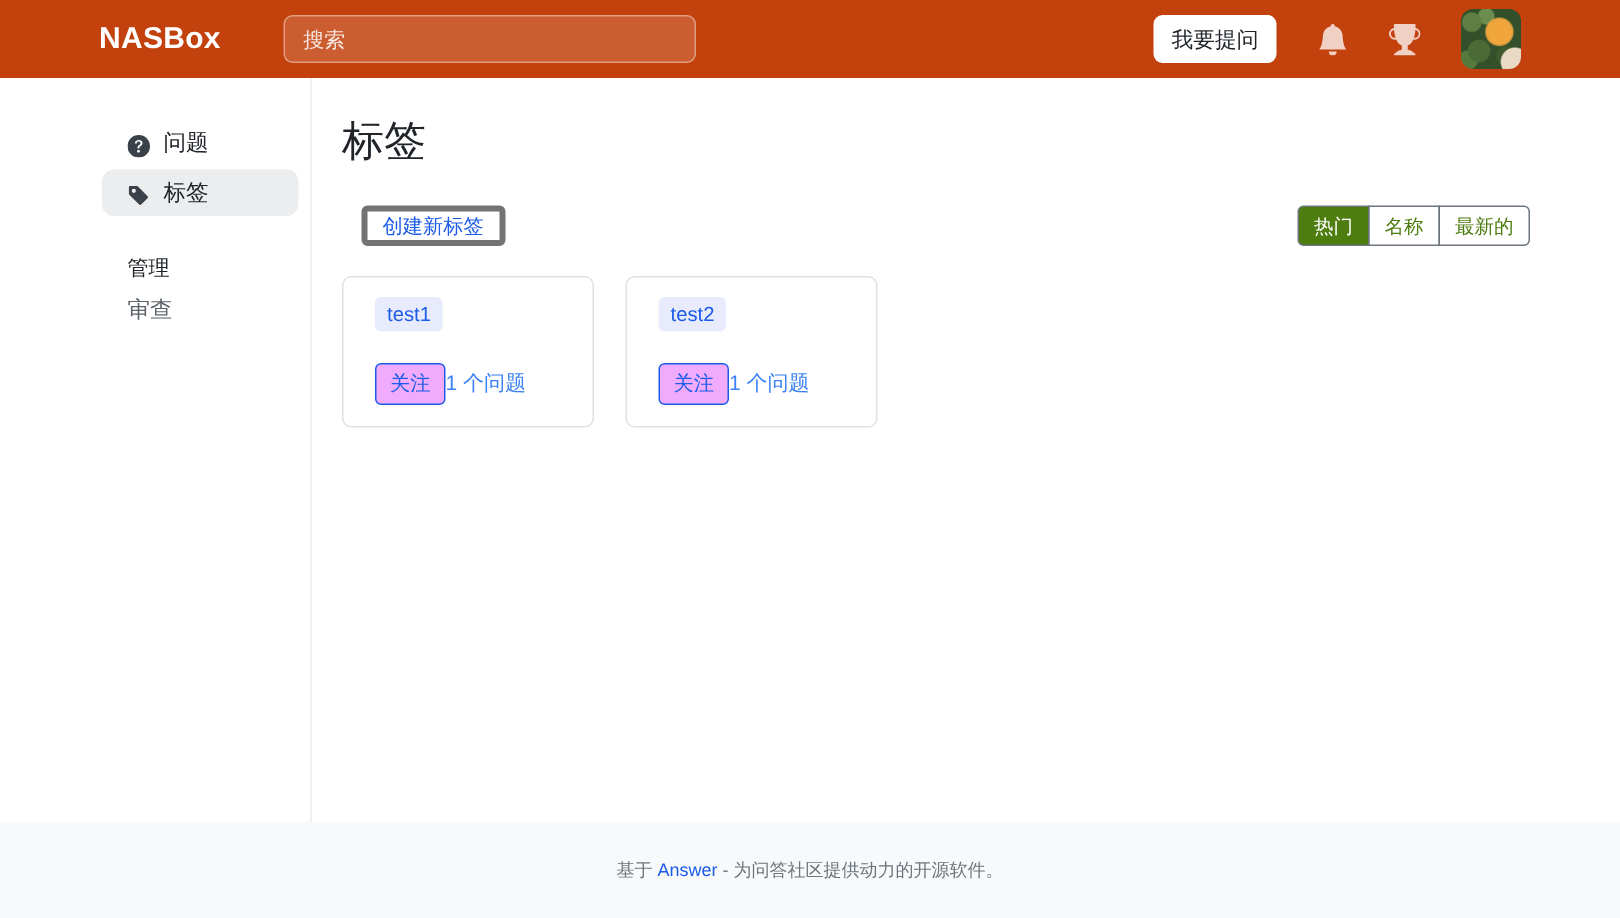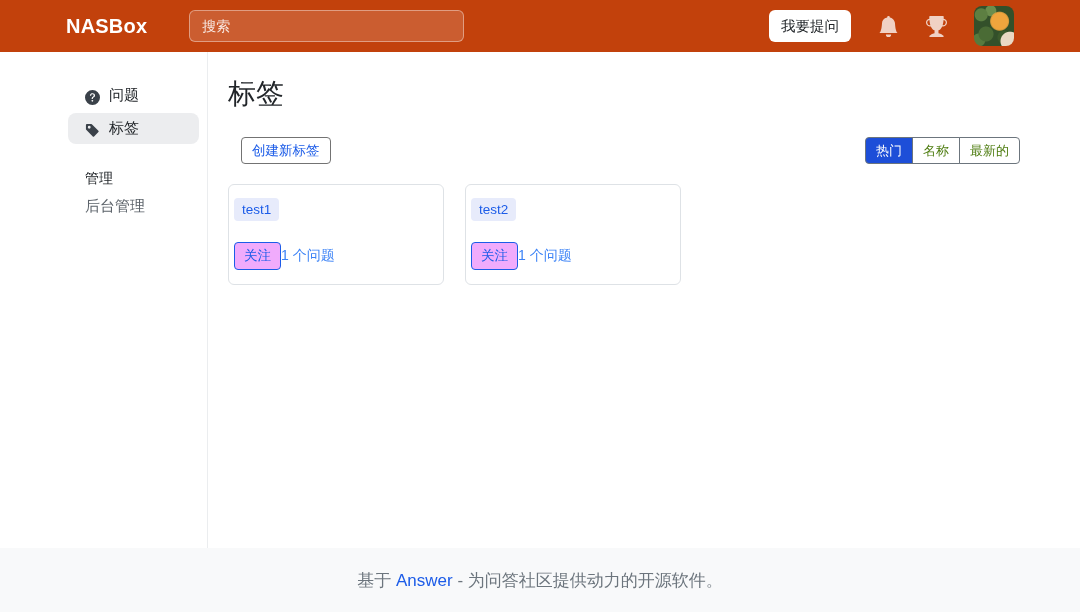--- a/index.html
+++ b/index.html
@@ -68,58 +68,58 @@
   .page-title { font-size: 28px; font-weight: 500; color: #212529; margin-bottom: 24px; }
   .controls { display: flex; align-items: center; }
   .filter-input {
     width: 146px; height: 27px; border: 1px solid #ced4da; border-radius: 4px;
     padding: 0 8px; font-size: 13px; color: #212529; outline: none;
     font-family: inherit;
   }
   .filter-input::placeholder { color: #8a9199; }
   .create-btn {
     margin-left: 13px; height: 27px; padding: 0 10px;
-    background: #fff; color: #1c5ce8; border: 1px solid #737373;
+    background: #fff; color: #1c5ce8; border: 4px solid #737373;
     border-radius: 4px; font-size: 13.5px; cursor: pointer; font-family: Liberation Sans, sans-serif;
   }
   .sort-group { margin-left: auto; display: flex; }
   .sort-btn {
     height: 27px; padding: 0 10px; font-size: 13px;
     background: #fff; color: #4d7c0f; border: 1px solid #6c757d;
     cursor: pointer; margin-left: -1px; font-family: inherit;
   }
   .sort-btn:first-child { border-radius: 4px 0 0 4px; margin-left: 0; }
   .sort-btn:last-child { border-radius: 0 4px 4px 0; }
-  .sort-btn.active { background: #1d4ed8; color: #fff; border-color: #6c757d; position: relative; }
+  .sort-btn.active { background: #4d7c0f; color: #fff; border-color: #6c757d; position: relative; }
 
   .cards { margin-top: 20px; display: flex; gap: 21px; }
   .tag-card {
-    width: 216px; height: 101px; border: 1px solid #dee2e6; border-radius: 6px;
-    padding: 13px 5px 14px; background: #fff;
+    width: 168px; height: 101px; border: 1px solid #dee2e6; border-radius: 6px;
+    padding: 13px 21px 14px; background: #fff;
     display: flex; flex-direction: column; justify-content: space-between;
   }
   .tag-chip {
     align-self: flex-start;
     background: #e7ebfb; color: #1c5ce8;
     font-size: 13.5px; font-weight: 500;
     padding: 4px 8px; border-radius: 4px; cursor: pointer;
   }
   .card-footer-row { display: flex; align-items: center; }
   .follow-btn {
     background: #f0abfc; color: #1c5ce8; border: 1px solid #1c5ce8;
     border-radius: 4px; font-size: 13.5px; padding: 4px 9px; cursor: pointer;
     font-family: inherit;
   }
   .q-count { font-size: 14px; color: #3b82f6; }
 
   
   .footer {
     height: 64px; background: #f8f9fa;
     display: flex; flex-direction: column; align-items: center; justify-content: center;
-    gap: 4px; font-size: 17px; color: #6c757d;
+    gap: 4px; font-size: 12px; color: #6c757d;
   }
   .footer a { color: #1c5ce8; text-decoration: none; cursor: pointer; }
 </style>
 </head>
 <body>
 
 <header class="navbar">
   <div class="nav-inner">
     <span class="brand">NASBox</span>
     <input class="search-input" type="text" placeholder="搜索" style="">
@@ -154,21 +154,21 @@
     <div class="side-item active">
       <span class="side-icon">
         <svg viewBox="0 0 16 16">
             <path d="M2 1a1 1 0 0 0-1 1v4.586a1 1 0 0 0 .293.707l7 7a1 1 0 0 0 1.414 0l4.586-4.586a1 1 0 0 0 0-1.414l-7-7A1 1 0 0 0 6.586 1H2zm4 3.5a1.5 1.5 0 1 1-3 0 1.5 1.5 0 0 1 3 0z"></path>
           </svg>
       </span>
       <span>标签</span>
     </div>
 
     <div class="admin-header">管理</div>
-    <div class="admin-link">后台管理</div>
+    <div class="admin-link">审查</div>
   </nav>
 
   <main class="main">
     <h1 class="page-title">标签</h1>
 
     <div class="controls">
       <button class="create-btn">创建新标签</button>
       <div class="sort-group">
         <button class="sort-btn active">热门</button>
         <button class="sort-btn">名称</button>

